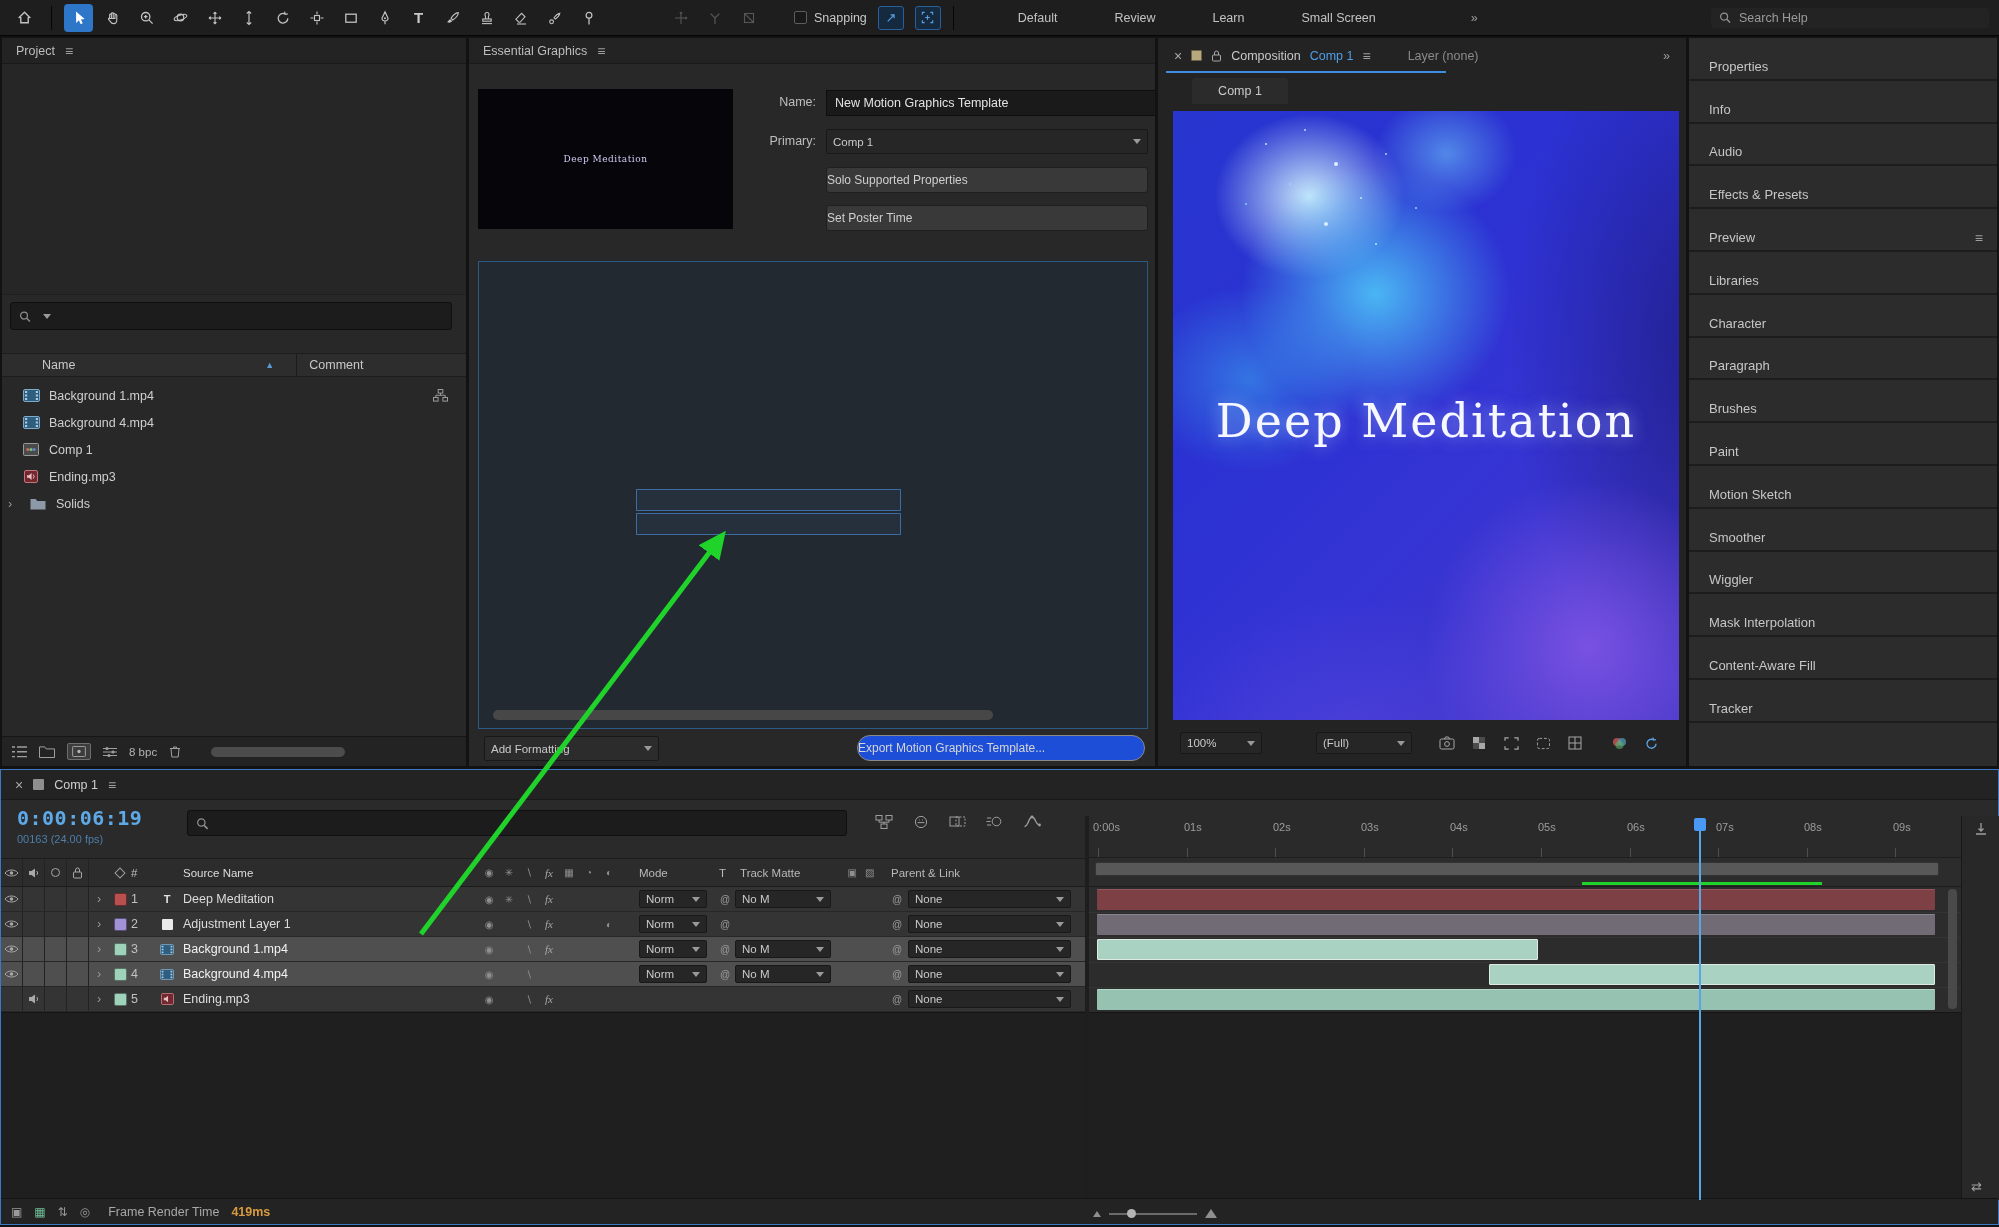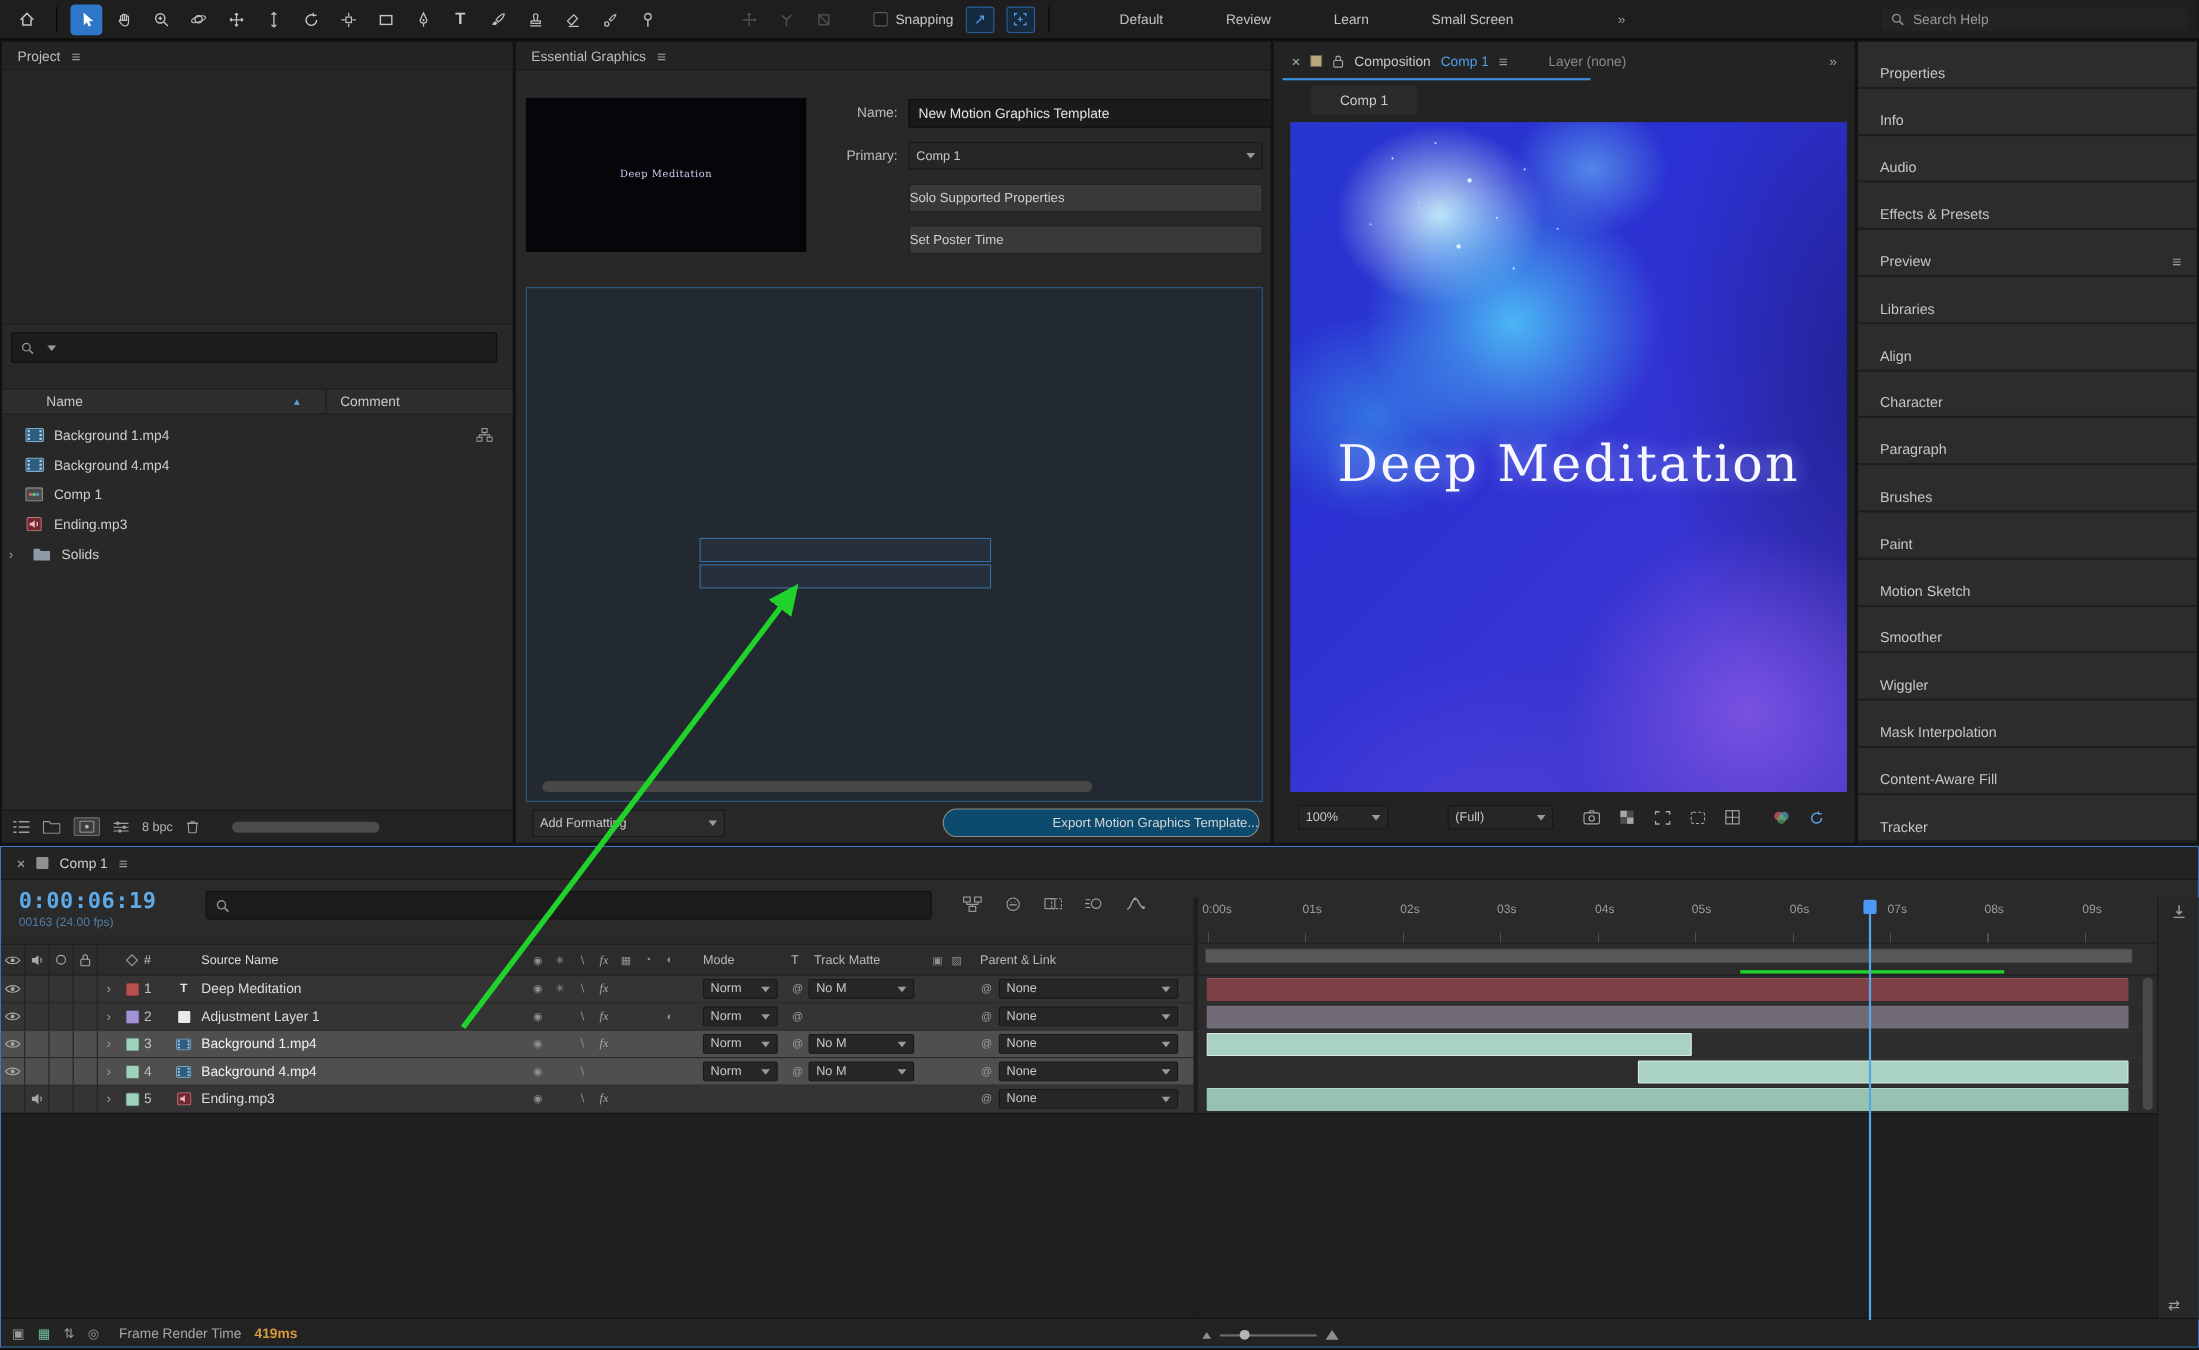--- a/index.html
+++ b/index.html
@@ -34,21 +34,21 @@
 #proj-cols{position:absolute;left:0;top:315px;width:464px;height:24px;background:#2d2d2d;border-top:1px solid #1c1c1c;border-bottom:1px solid #1c1c1c;display:flex;align-items:center}
 .prow{position:absolute;left:0;width:464px;height:27px;display:flex;align-items:center;gap:9px;padding-left:20px;color:#cfcfcf}
 .prow .ico{width:18px;display:flex;justify-content:center;flex:none}
 #proj-bottom{position:absolute;left:0;bottom:0;width:464px;height:30px;background:#232323;border-top:1px solid #161616;display:flex;align-items:center;gap:12px;padding:0 10px;color:#b5b5b5}
 
 #eg{left:469px;width:686px}
 #eg-canvas{position:absolute;left:9px;top:223px;width:670px;height:468px;border:1px solid #2d5a84;background:#232930}
 .eg-slot{position:absolute;left:157px;width:265px;height:22px;border:1px solid #3b6da0;background:rgba(70,120,170,.10)}
 .eg-scroll{position:absolute;left:14px;bottom:8px;width:500px;height:10px;border-radius:5px;background:#474747}
 .eg-lab{position:absolute;width:80px;text-align:right;color:#bdbdbd}
-.pillbtn{position:absolute;border:1px solid #8a8a8a;border-radius:13px;background:#0c4a6e;color:#d6d6d6;display:flex;align-items:center;justify-content:flex-end;font-size:12px}
+.pillbtn{position:absolute;border:1px solid #8a8a8a;border-radius:13px;background:#1d4ed8;color:#d6d6d6;display:flex;align-items:center;justify-content:flex-start;font-size:12px}
 
 #comp{left:1158px;width:528px;background:#232323}
 #comp-canvas{position:absolute;left:15px;top:73px;width:506px;height:609px;overflow:hidden;
 background:
  radial-gradient(38% 30% at 40% 30%, rgba(80,205,250,.85), transparent 70%),
  radial-gradient(25% 18% at 27% 14%, rgba(215,250,255,.9), transparent 75%),
  radial-gradient(30% 22% at 15% 44%, rgba(60,170,240,.55), transparent 70%),
  radial-gradient(20% 14% at 54% 7%, rgba(120,220,255,.5), transparent 70%),
  radial-gradient(45% 38% at 82% 88%, rgba(160,100,240,.6), transparent 72%),
  radial-gradient(55% 35% at 35% 106%, rgba(95,75,225,.5), transparent 75%),
@@ -507,23 +507,20 @@
       <span>Effects &amp; Presets</span>
     </div>
   <div class="sb-item">
       <span>Preview</span>
       <span class="menuicon">≡</span>
     </div>
   <div class="sb-item">
       <span>Libraries</span>
     </div>
   <div class="sb-item">
-      <span>Align</span>
-    </div>
-  <div class="sb-item">
       <span>Character</span>
     </div>
   <div class="sb-item">
       <span>Paragraph</span>
     </div>
   <div class="sb-item">
       <span>Brushes</span>
     </div>
   <div class="sb-item">
       <span>Paint</span>

